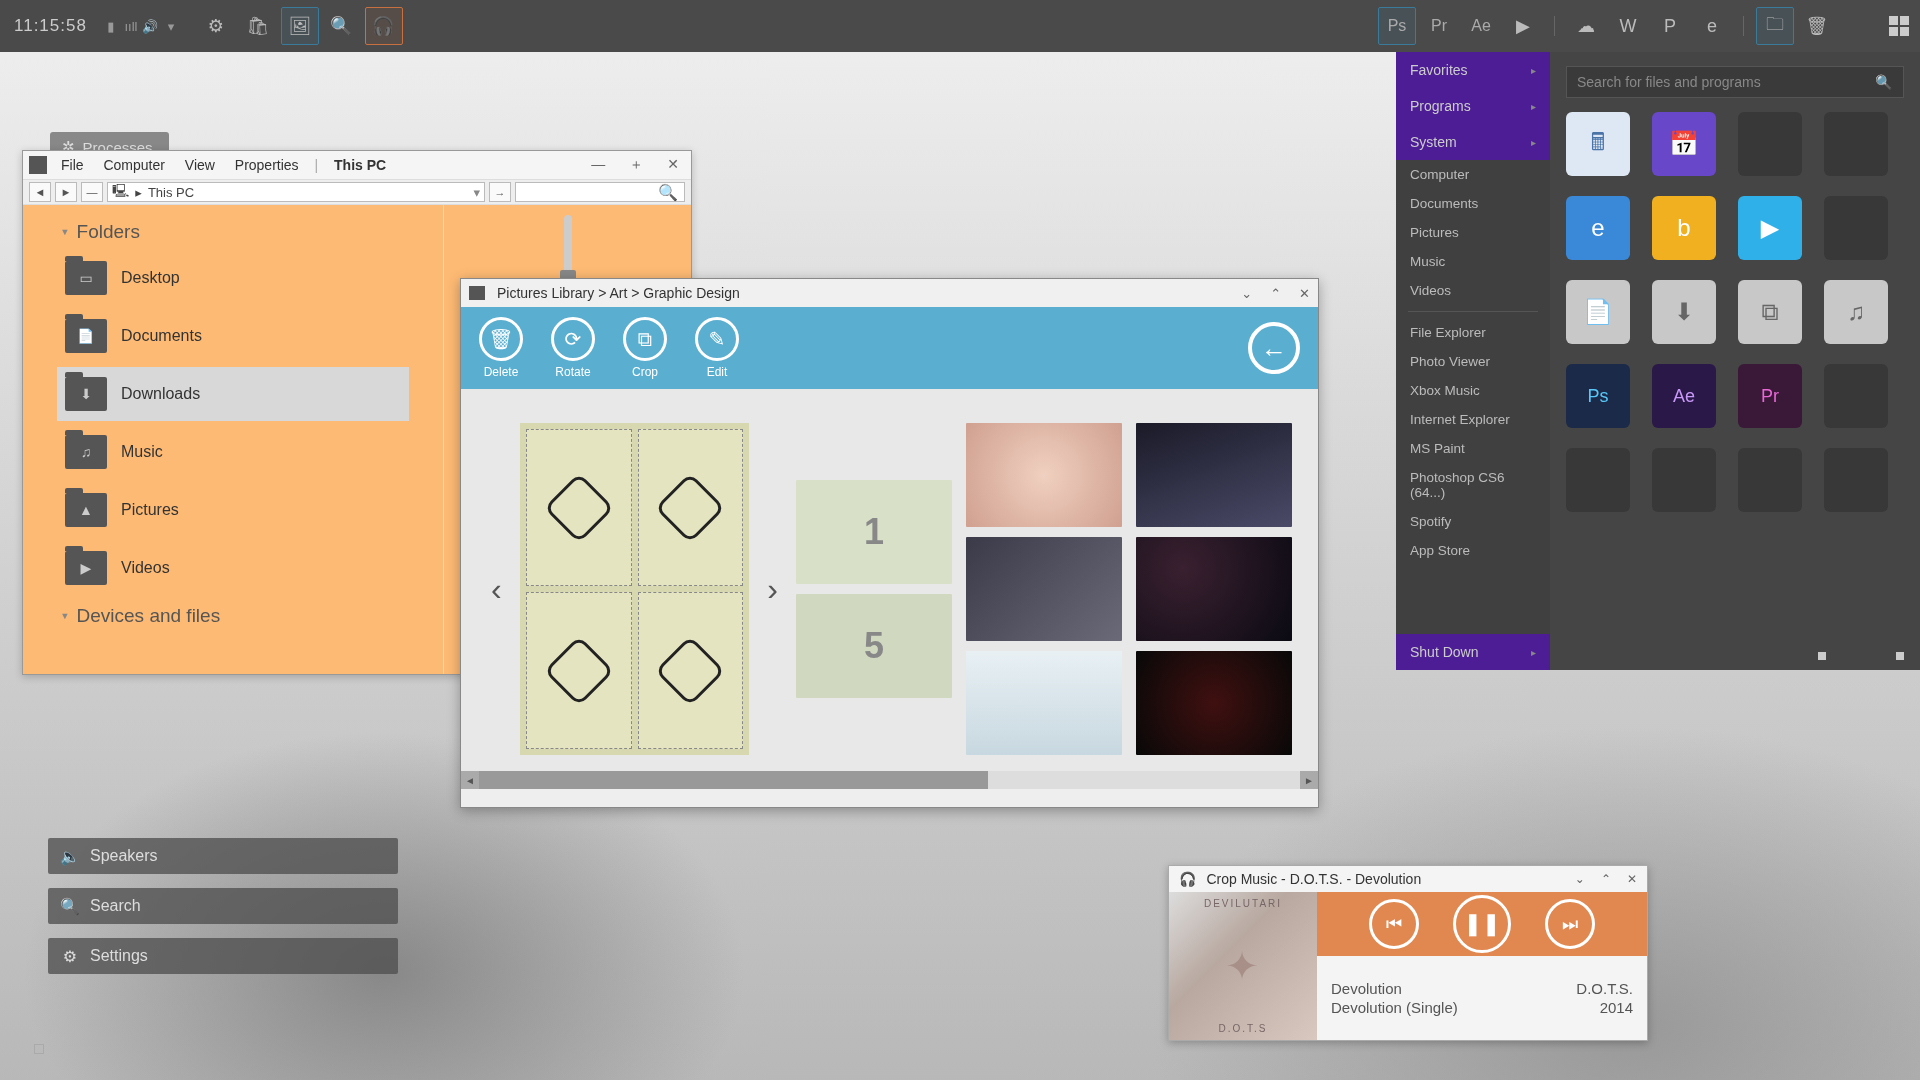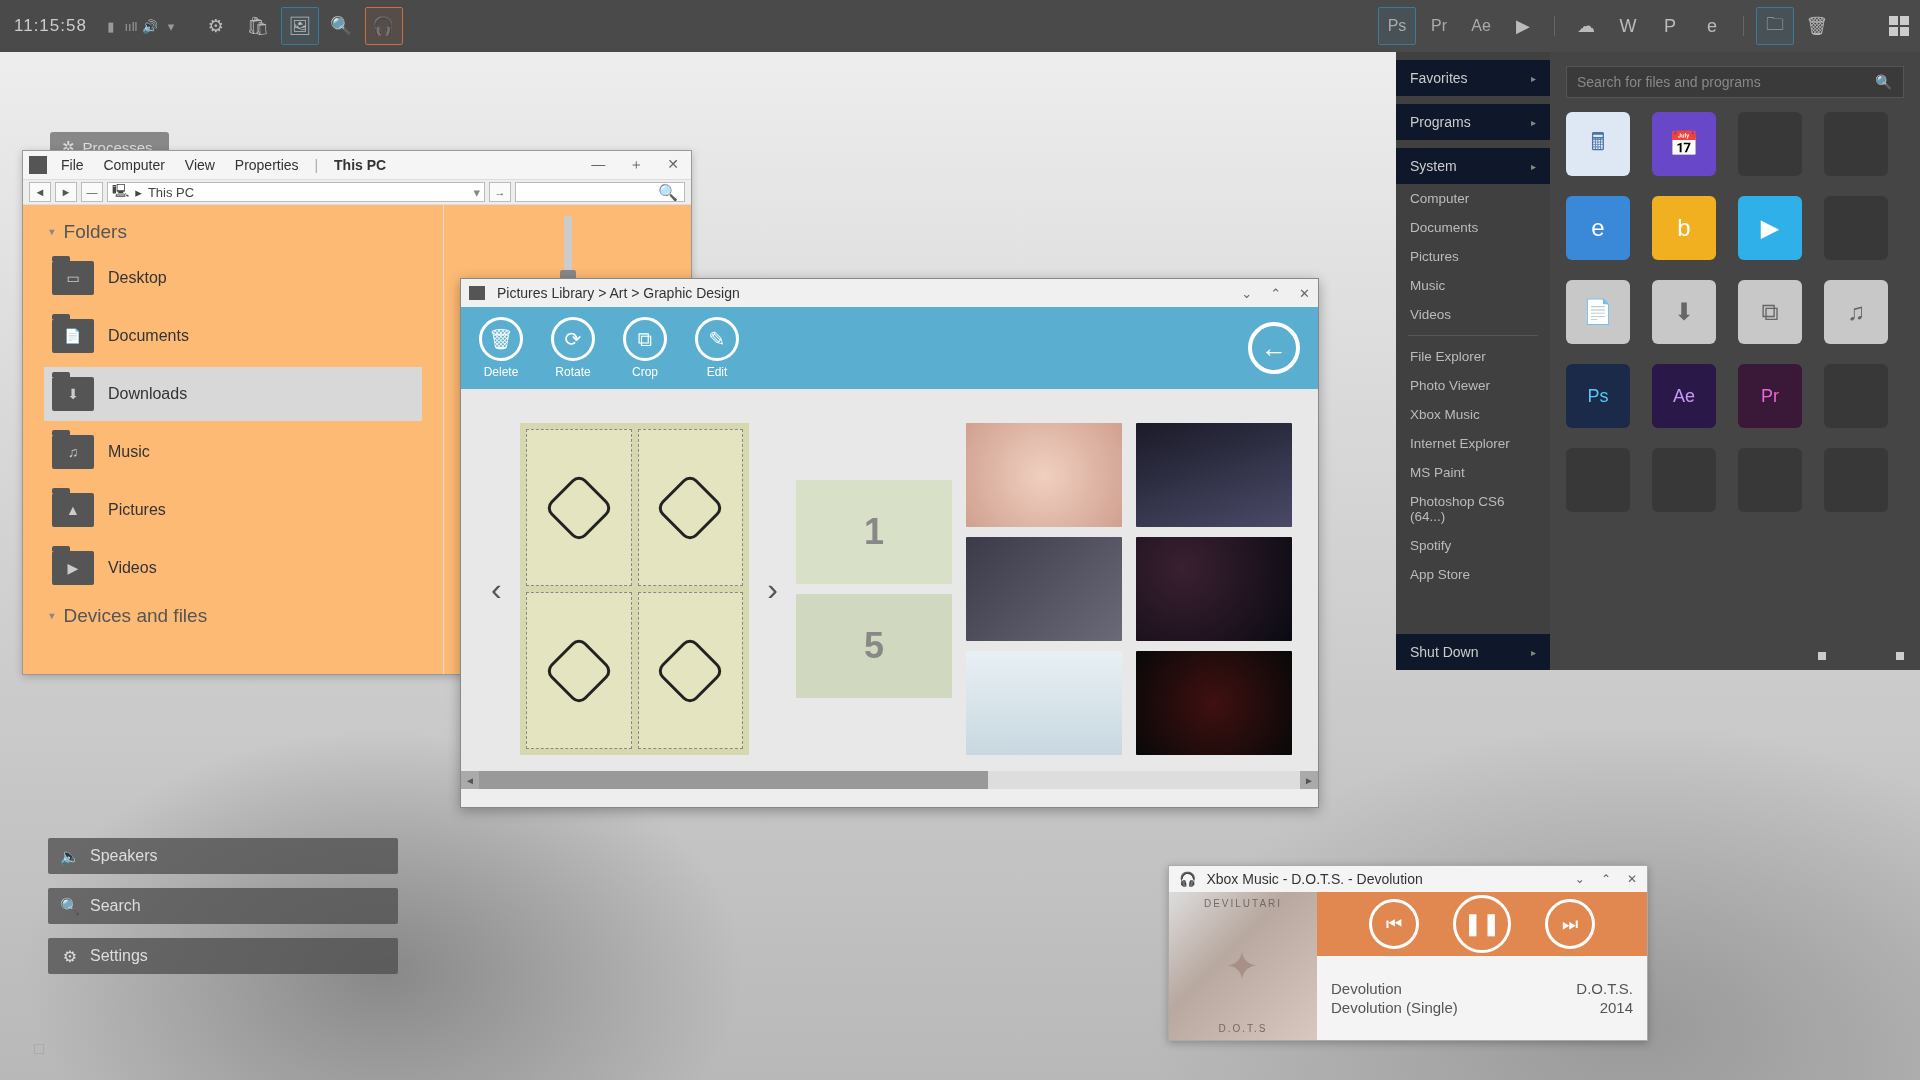--- a/index.html
+++ b/index.html
@@ -29,21 +29,21 @@
 .explorer .menus .sep { color:#aaa; padding:0 4px; }
 .explorer .menus .bold { font-weight:600; }
 .explorer .winbtns { margin-left:auto; display:flex; gap:12px; color:#666; }
 .explorer .winbtns span { cursor:pointer; padding:0 6px; }
 .explorer .navbar { height:26px; display:flex; align-items:center; gap:4px; padding:0 6px; border-top:1px solid #ddd; border-bottom:1px solid #ddd; background:#eee; }
 .explorer .navbar .navbtn { width:22px; height:20px; border:1px solid #bbb; background:#fafafa; display:flex; align-items:center; justify-content:center; font-size:11px; color:#555; cursor:pointer; }
 .explorer .navbar .addr { flex:1; height:20px; border:1px solid #bbb; background:#fff; display:flex; align-items:center; padding:0 4px; font-size:13px; color:#444; gap:6px; }
 .explorer .navbar .addr .drop { margin-left:auto; color:#888; }
 .explorer .navbar .search { width:170px; height:20px; border:1px solid #bbb; background:#fff; display:flex; align-items:center; justify-content:flex-end; padding:0 6px; color:#888; }
 .explorer .body { display:flex; height:calc(100% - 54px); overflow:hidden; }
-.explorer .side { width:420px; padding:10px 21px; overflow:hidden; }
+.explorer .side { width:420px; padding:10px 34px; overflow:hidden; }
 .explorer .grouphdr { font-size:19px; color:#555; padding:6px 0 4px 6px; display:flex; align-items:center; gap:8px; }
 .explorer .grouphdr::before { content:"▸"; font-size:11px; color:#888; transform:rotate(90deg); }
 .explorer .folder { display:flex; align-items:center; gap:14px; padding:10px 8px; cursor:pointer; margin:4px 0; }
 .explorer .folder.sel { background:#d8d8d8; }
 .explorer .folder .ficon { width:42px; height:34px; background:#555; border-radius:2px; position:relative; display:flex; align-items:center; justify-content:center; color:#ccc; font-size:14px; }
 .explorer .folder .ficon::before { content:""; position:absolute; top:-5px; left:0; width:18px; height:5px; background:#555; border-radius:2px 2px 0 0; }
 .explorer .folder .flabel { font-size:16px; color:#333; }
 .explorer .right { flex:1; padding:10px; border-left:1px solid #ddd; }
 .explorer .right .slider { width:8px; height:140px; background:#ccc; border-radius:4px; margin:0 auto 8px; position:relative; }
 .explorer .right .slider::after { content:""; position:absolute; top:55px; left:-4px; width:16px; height:10px; background:#888; border-radius:2px; }
@@ -80,21 +80,21 @@
 .music .mbody { display:flex; height:calc(100% - 26px);border-radius:27px; }
 .music .albumart { width:148px; height:100%; background:linear-gradient(135deg,#ddd,#b8a8a0 40%,#d8c8c0); display:flex; flex-direction:column; align-items:center; justify-content:space-between; padding:6px; color:#766; font-size:10px; letter-spacing:2px; }
 .music .controls { flex:1; display:flex; flex-direction:column; }
 .music .btns { height:86px; background:#e08850; display:flex; align-items:center; justify-content:center; gap:34px; }
 .music .mbtn { width:50px; height:50px; border:3px solid #fff; border-radius:50%; display:flex; align-items:center; justify-content:center; color:#fff; font-size:18px; cursor:pointer; }
 .music .meta { flex:1; background:#f4f4f4; padding:24px 14px; display:grid; grid-template-columns:1fr auto; font-size:15px; color:#555; align-content:center; row-gap:2px; }
 
 .startpanel { position:absolute; top:52px; right:0; width:524px; height:618px; background:#454545; z-index:50; display:flex; color:#ccc; }
 .startpanel .menu { width:154px; background:#404040; display:flex; flex-direction:column; font-size:14px; }
 .startpanel .mitem { padding:10px 14px; display:flex; align-items:center; justify-content:space-between; cursor:pointer; }
-.startpanel .mitem.hdr { background:#0f172a;margin-top:8px; }
+.startpanel .mitem.hdr { background:#4c1d95; }
 .startpanel .mitem .arr { font-size:10px; color:#888; }
 .startpanel .subitem { padding:7px 14px; font-size:13.5px; color:#bbb; cursor:pointer; }
 .startpanel .divider { height:1px; background:#555; margin:6px 12px; }
 .startpanel .tiles { flex:1; padding:14px 16px; position:relative; }
 .startpanel .searchbox { height:32px; background:#3a3a3a; border:1px solid #555; display:flex; align-items:center; padding:0 10px; font-size:14px; color:#888; margin-bottom:14px; }
 .startpanel .searchbox .mag { margin-left:auto; }
 .startpanel .tilegrid { display:grid; grid-template-columns:repeat(4, 64px); grid-auto-rows:64px; gap:20px 22px; }
 .startpanel .tile { background:#383838; border-radius:6px; display:flex; align-items:center; justify-content:center; font-size:24px; cursor:pointer; color:#fff; }
 .startpanel .dots { position:absolute; bottom:10px; right:16px; display:flex; gap:70px; }
 .startpanel .dots span { width:8px; height:8px; background:#ccc; }
@@ -306,21 +306,21 @@
           <div class="sthumb"></div>
         </div>
       <div class="sbtn">►</div>
     </div>
   </div>
 </div>
 
 <div class="music">
   <div class="mtitle">
     <span>🎧</span>
-    <span>Xbox Music - D.O.T.S. - Devolution</span>
+    <span>Crop Music - D.O.T.S. - Devolution</span>
     <div class="wbtns">
       <span>⌄</span>
       <span>⌃</span>
       <span>✕</span>
     </div>
   </div>
   <div class="mbody">
     <div class="albumart">
       <span>DEVILUTARI</span>
       <span style="font-size:40px;color:#a89088">✦</span>

